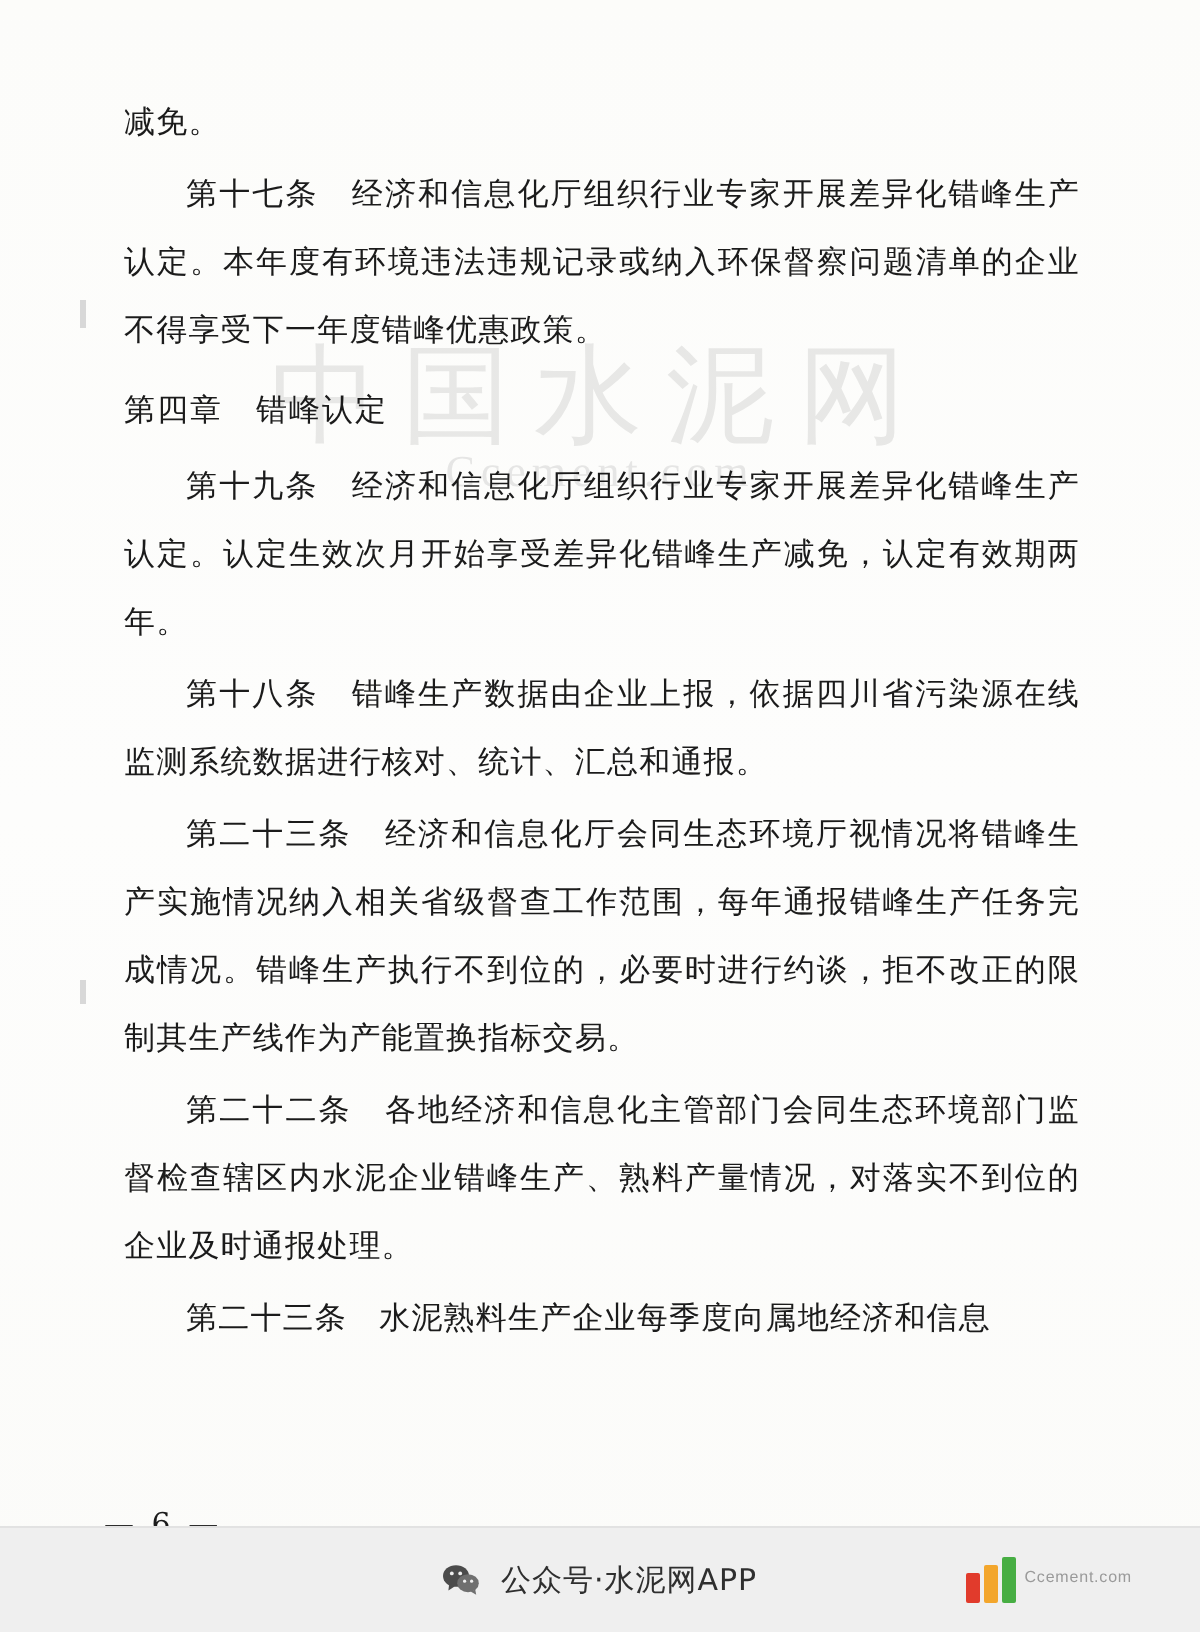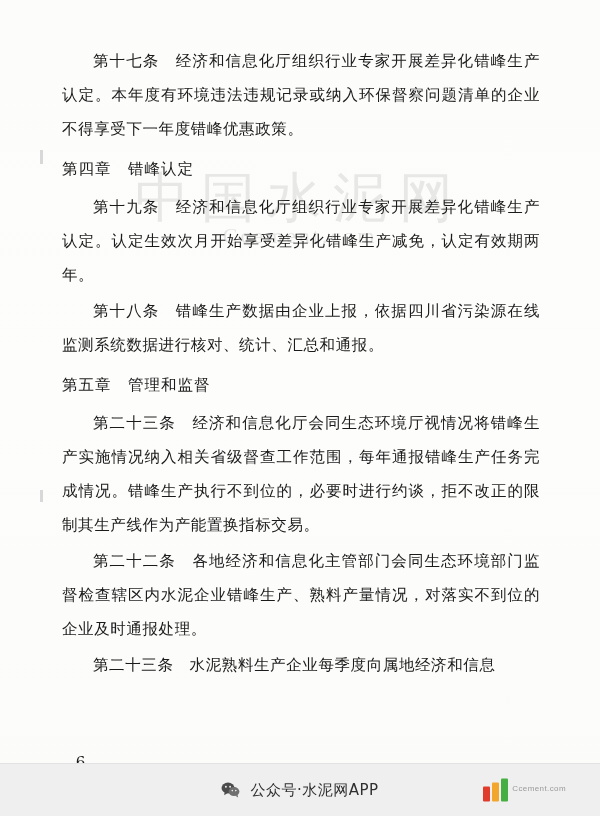--- a/index.html
+++ b/index.html
@@ -155,25 +155,25 @@
 
   <div class="edge-mark" style="top:150px;height:14px;"></div>
   <div class="edge-mark" style="top:490px;height:12px;"></div>
 
   <div class="watermark">
     <div class="wm-cn">中国水泥网</div>
     <div class="wm-en">Ccement.com</div>
   </div>
 
   <div class="doc-body">
+    <p class="para">减免。</p>
     <p class="para indent">第十七条　经济和信息化厅组织行业专家开展差异化错峰生产认定。本年度有环境违法违规记录或纳入环保督察问题清单的企业不得享受下一年度错峰优惠政策。</p>
     <p class="para heading">第四章　错峰认定</p>
     <p class="para indent">第十九条　经济和信息化厅组织行业专家开展差异化错峰生产认定。认定生效次月开始享受差异化错峰生产减免，认定有效期两年。</p>
     <p class="para indent">第十八条　错峰生产数据由企业上报，依据四川省污染源在线监测系统数据进行核对、统计、汇总和通报。</p>
-    <p class="para heading">第五章　管理和监督</p>
     <p class="para indent">第二十三条　经济和信息化厅会同生态环境厅视情况将错峰生产实施情况纳入相关省级督查工作范围，每年通报错峰生产任务完成情况。错峰生产执行不到位的，必要时进行约谈，拒不改正的限制其生产线作为产能置换指标交易。</p>
     <p class="para indent">第二十二条　各地经济和信息化主管部门会同生态环境部门监督检查辖区内水泥企业错峰生产、熟料产量情况，对落实不到位的企业及时通报处理。</p>
     <p class="para indent">第二十三条　水泥熟料生产企业每季度向属地经济和信息</p>
   </div>
 
   <div class="page-number">— 6 —</div>
 
   <div class="app-bar">
     <div class="app-bar-inner">
       <span class="wechat-icon">

